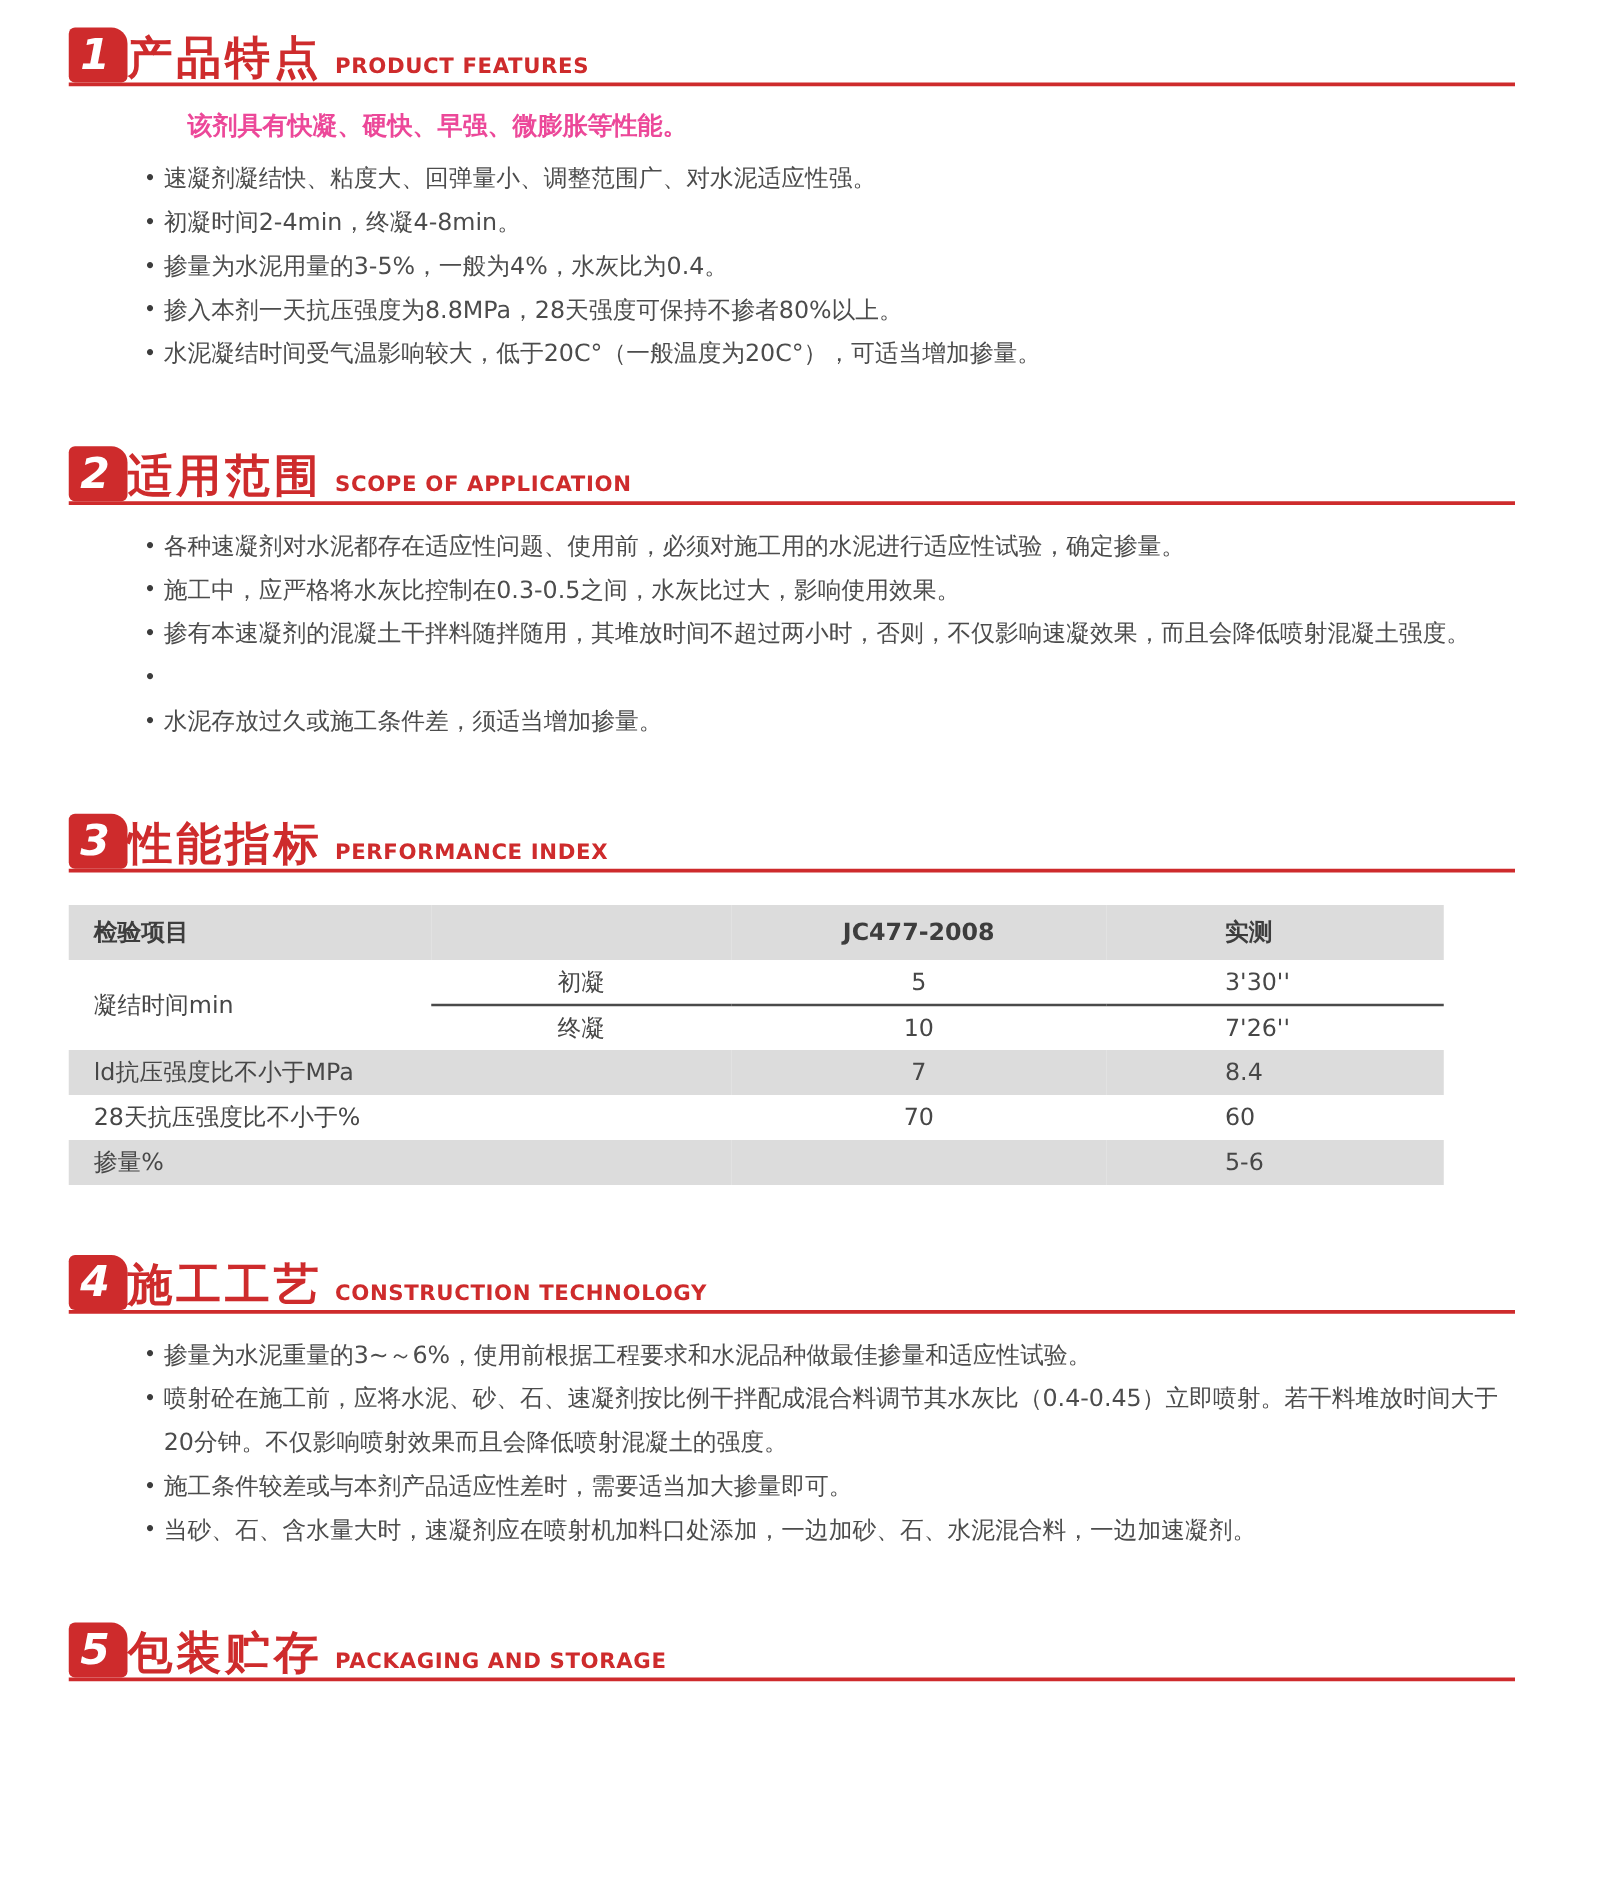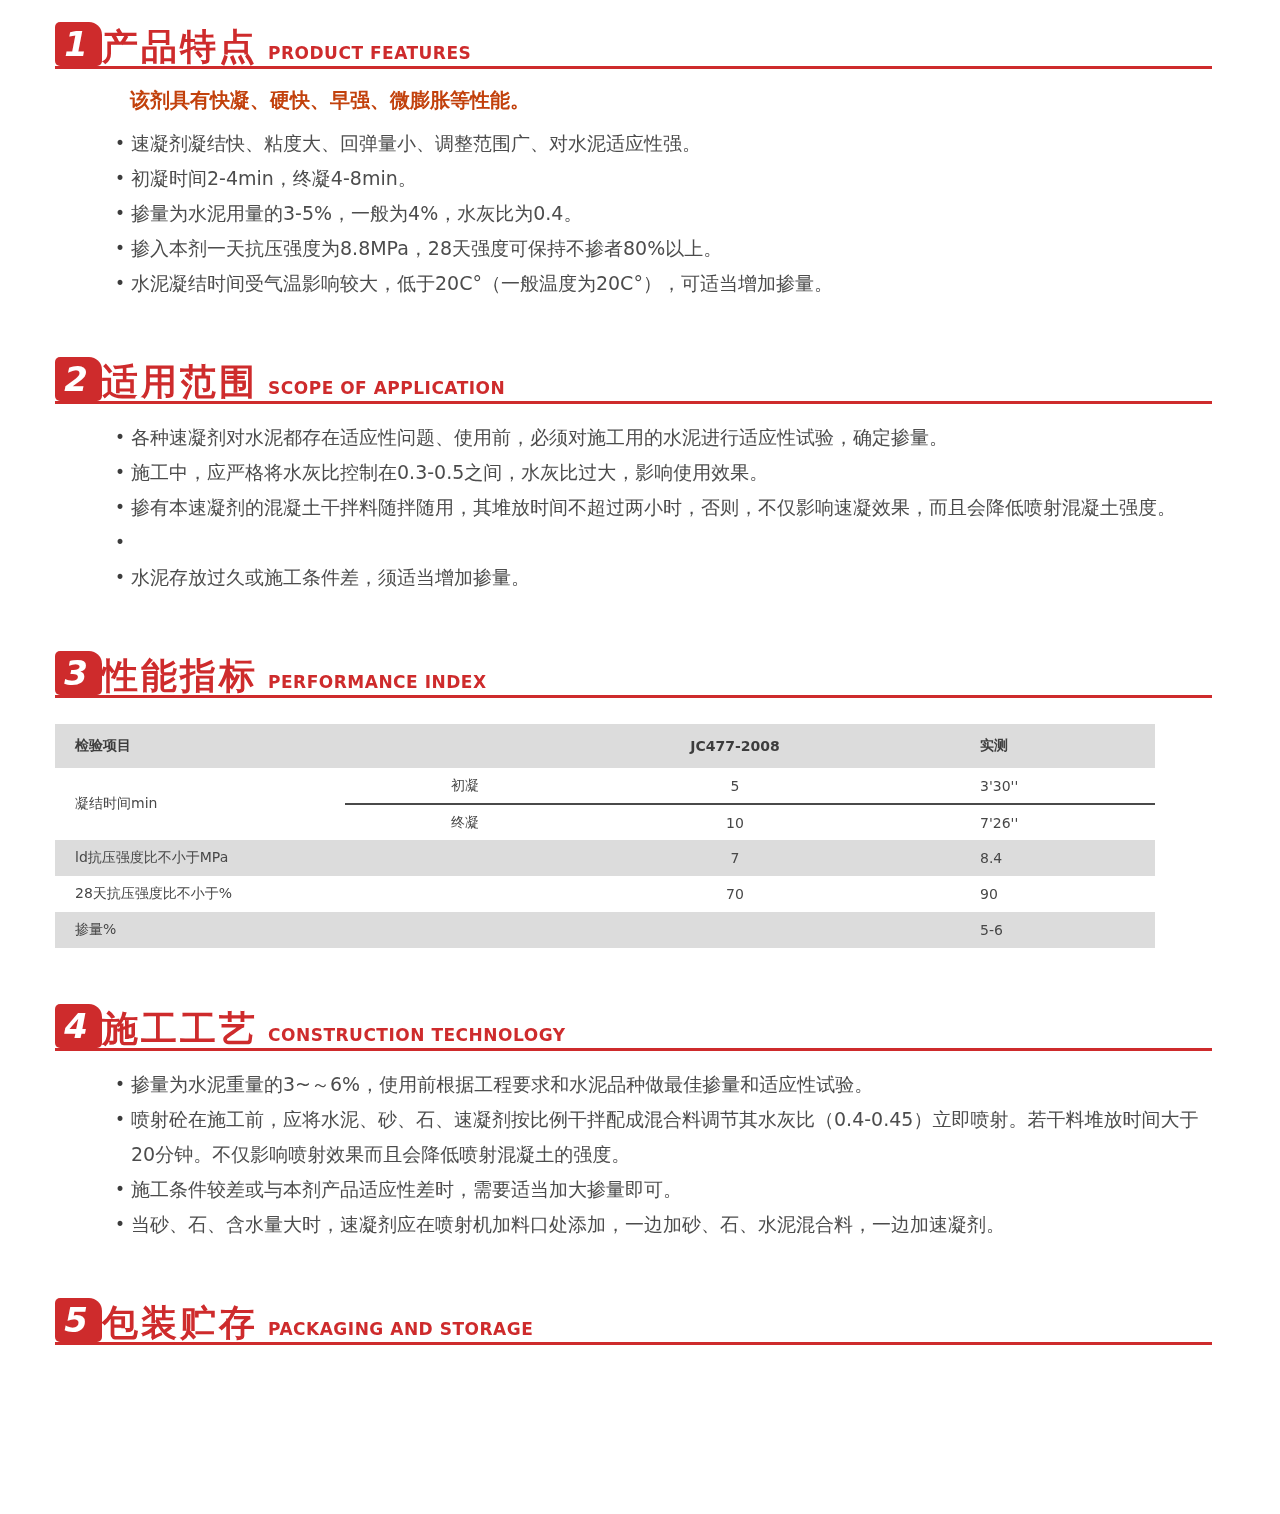--- a/index.html
+++ b/index.html
@@ -54,24 +54,24 @@
     font-weight: 700;
     letter-spacing: 0.5px;
     margin-left: 10px;
     padding-bottom: 3px;
     white-space: nowrap;
     text-align: center;
   }
 
   
   .intro {
-    margin: 18px 0 4px 75px;
+    margin: 18px 0 4px 95px;
     font-size: 20px;
     font-weight: 700;
-    color: #c2410c;
+    color: #ec4899;
   }
   ul.bullets {
     list-style: none;
     margin-top: 12px;
     padding-left: 60px;
     padding-right: 10px;
   }
   ul.bullets li {
     display: flex;
     align-items: flex-start;
@@ -96,21 +96,21 @@
     line-height: 35px;
     color: #4c4c4c;
   }
 
   
   table.perf {
     border-collapse: collapse;
     table-layout: fixed;
     width: 1100px;
     margin: 26px 0 0 55px;
-    font-size: 14px;
+    font-size: 19px;
     color: #474747;
   }
   table.perf td {
     height: 36px;
     vertical-align: middle;
     padding: 0;
   }
   table.perf tr.head td { height: 44px; font-weight: 600; color: #3d3d3d; }
   table.perf tr.gray td { background: #dcdcdc; }
   .cell-left   { padding-left: 20px !important; text-align: left; }
@@ -217,21 +217,21 @@
       <td class="cell-meas subdiv">7'26''</td>
     </tr>
     <tr class="gray">
       <td class="cell-left" colspan="2">ld抗压强度比不小于MPa</td>
       <td class="cell-center">7</td>
       <td class="cell-meas">8.4</td>
     </tr>
     <tr>
       <td class="cell-left" colspan="2">28天抗压强度比不小于%</td>
       <td class="cell-center">70</td>
-      <td class="cell-meas">90</td>
+      <td class="cell-meas">60</td>
     </tr>
     <tr class="gray">
       <td class="cell-left" colspan="2">掺量%</td>
       <td class="cell-center"></td>
       <td class="cell-meas">5-6</td>
     </tr>
   </tbody>
     </table>
 
   <div class="section" style="margin-top:56px">

